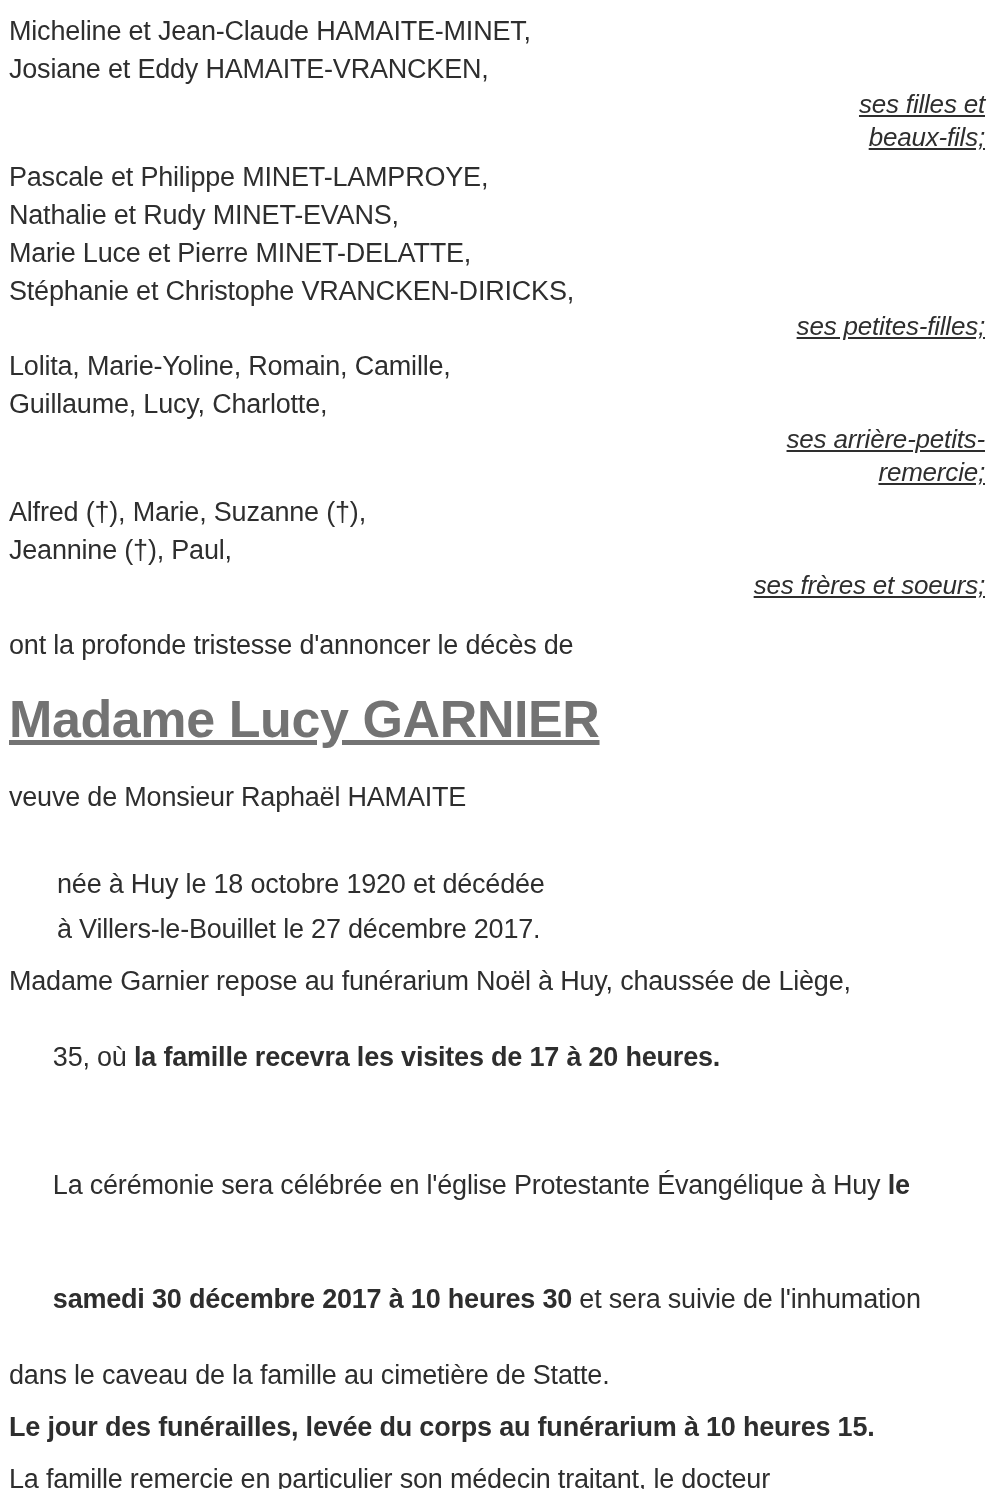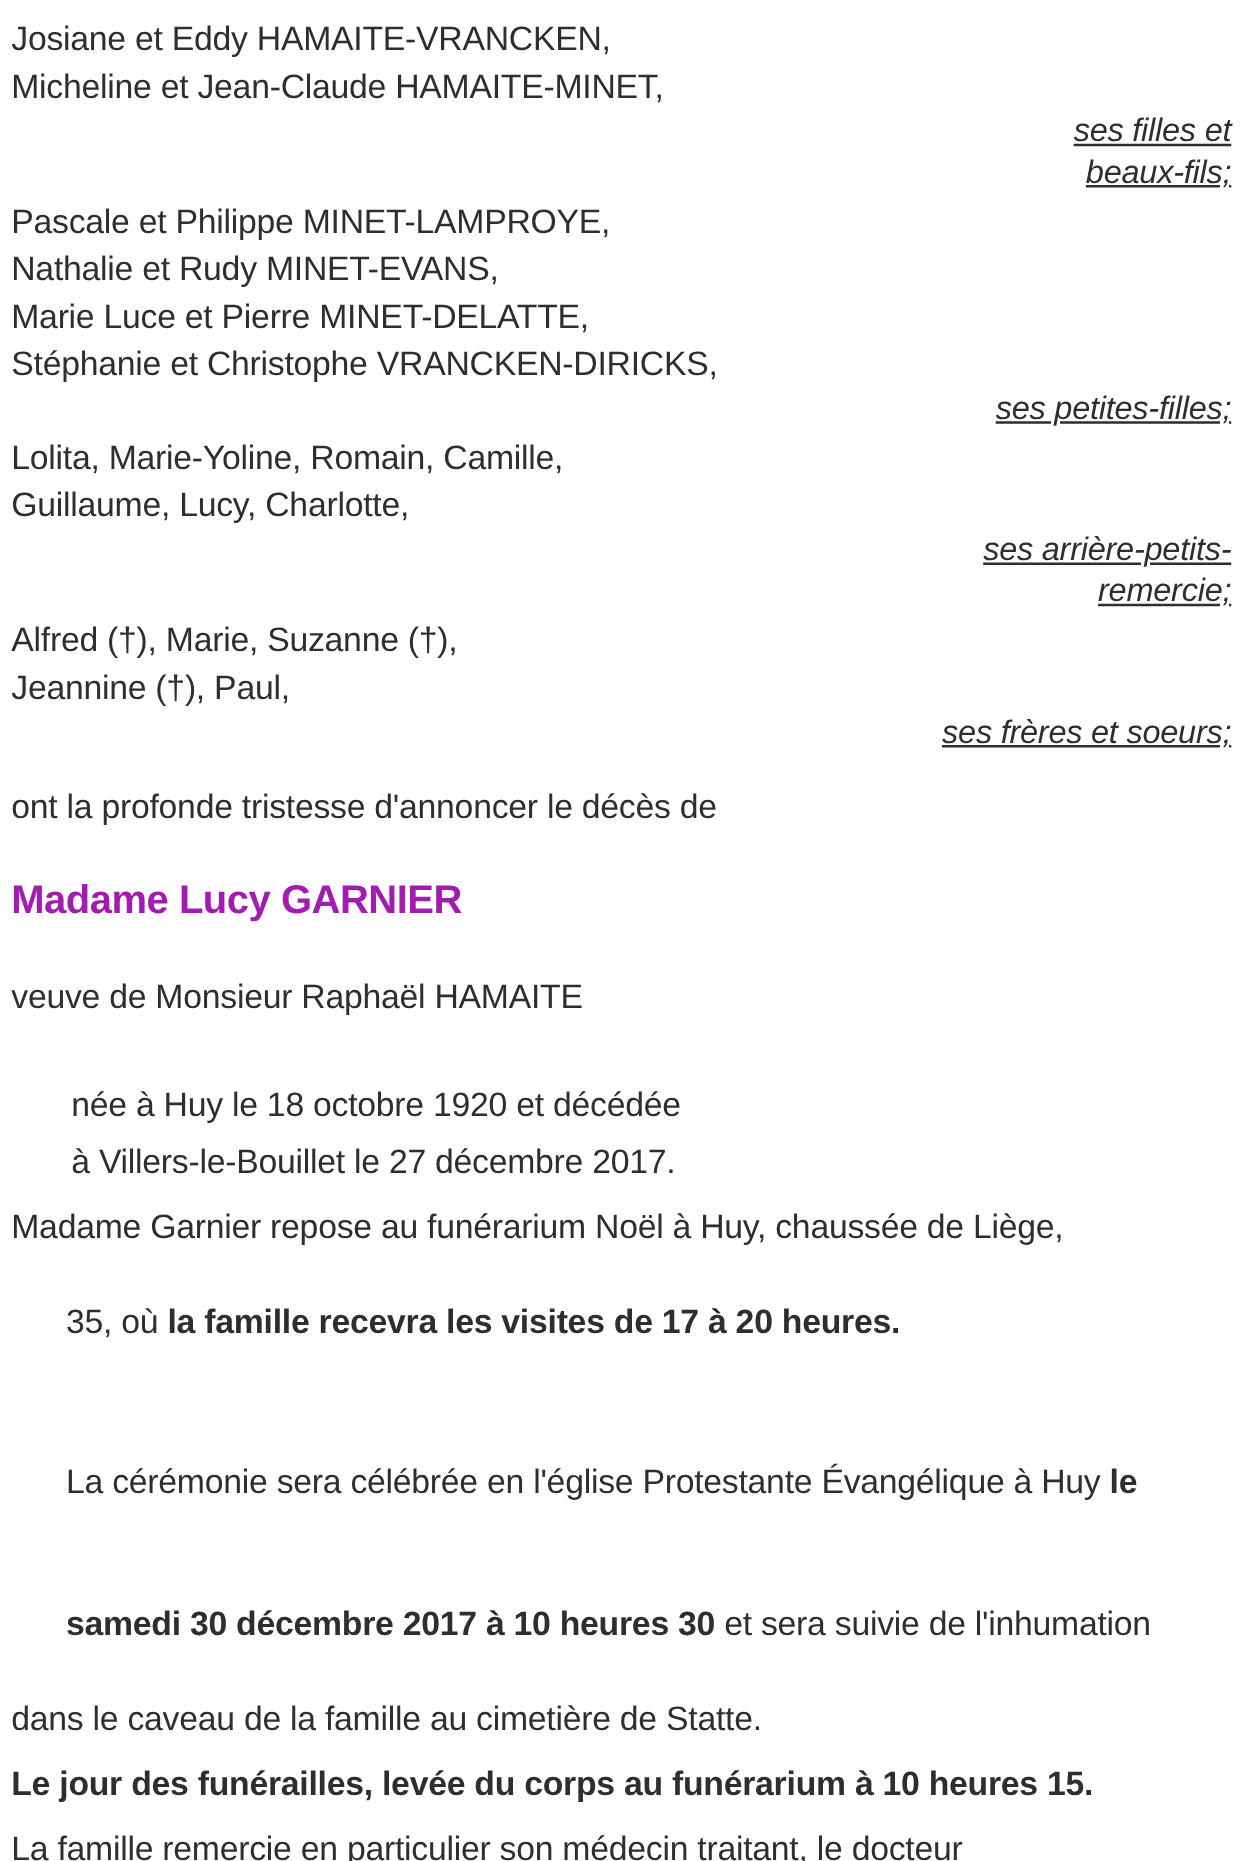--- a/index.html
+++ b/index.html
@@ -29,26 +29,27 @@
     font-size: 26px;
     color: #2e2e2e;
     text-decoration: underline;
   }
   .family-group { margin-bottom: 4px; }
   .announcement {
     margin: 24px 0 0 0;
     line-height: 38px;
   }
   .deceased-name {
-    font-size: 32px;
+    font-size: 52px;
     font-weight: 700;
-    color: #a21caf;
+    color: #737373;
     letter-spacing: -0.4px;
     margin: 28px 0 0 0;
     line-height: 54px;
+    text-decoration: underline;
   }
   .widow-line {
     margin: 32px 0 0 0;
     line-height: 38px;
   }
   .vitals { margin-top: 46px; margin-left: 48px; }
   .vitals .vital-line { line-height: 45px; }
   .para { margin-top: 14px; }
   .para.first-para { margin-top: 10px; }
   .para .line {
@@ -58,22 +59,22 @@
   .bold { font-weight: 700; }
 </style>
 </head>
 <body>
 
 <div class="page">
 
   <section class="family-block">
 
     <div class="family-group">
+      <div class="name-line">Micheline et Jean-Claude HAMAITE-MINET,</div>
       <div class="name-line">Josiane et Eddy HAMAITE-VRANCKEN,</div>
-      <div class="name-line">Micheline et Jean-Claude HAMAITE-MINET,</div>
       <div class="relation-line">ses filles et</div>
       <div class="relation-line">beaux-fils;</div>
     </div>
 
     <div class="family-group">
       <div class="name-line">Pascale et Philippe MINET-LAMPROYE,</div>
       <div class="name-line">Nathalie et Rudy MINET-EVANS,</div>
       <div class="name-line">Marie Luce et Pierre MINET-DELATTE,</div>
       <div class="name-line">Stéphanie et Christophe VRANCKEN-DIRICKS,</div>
       <div class="relation-line">ses petites-filles;</div>

